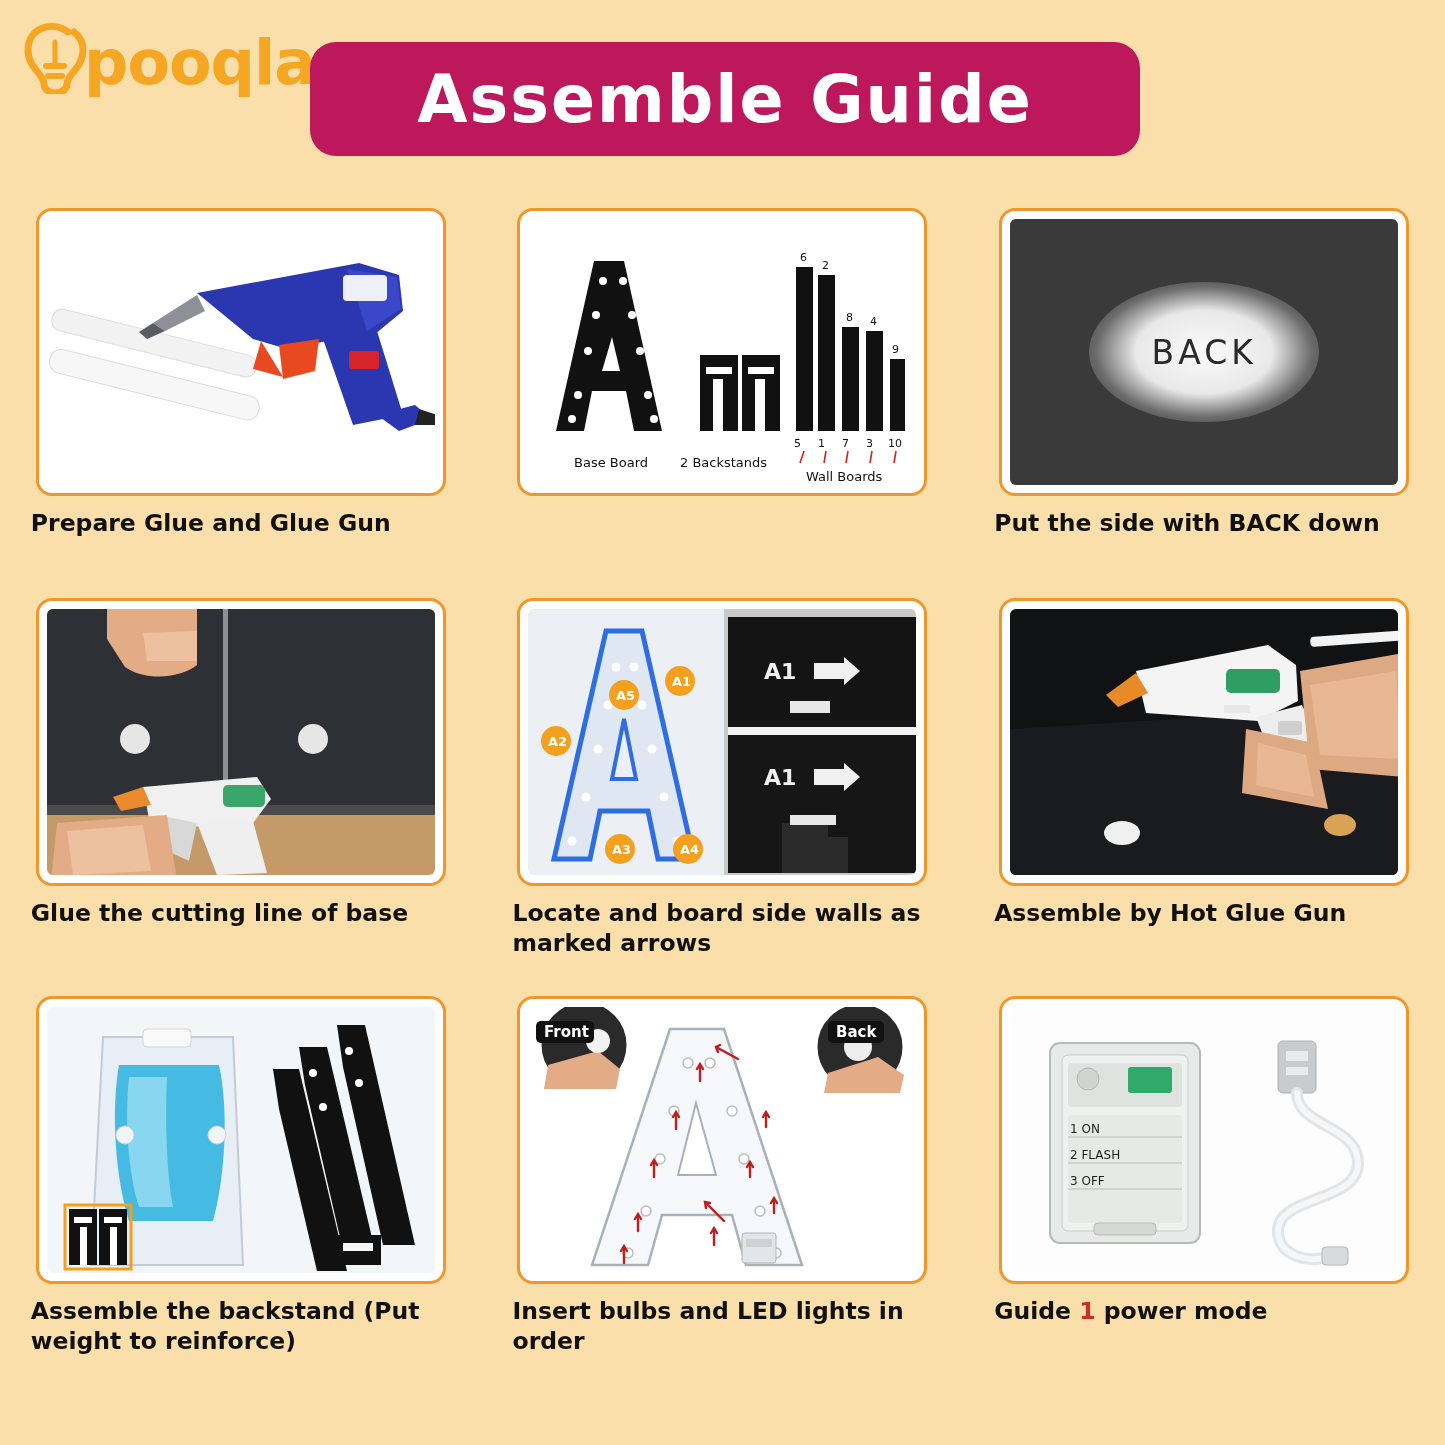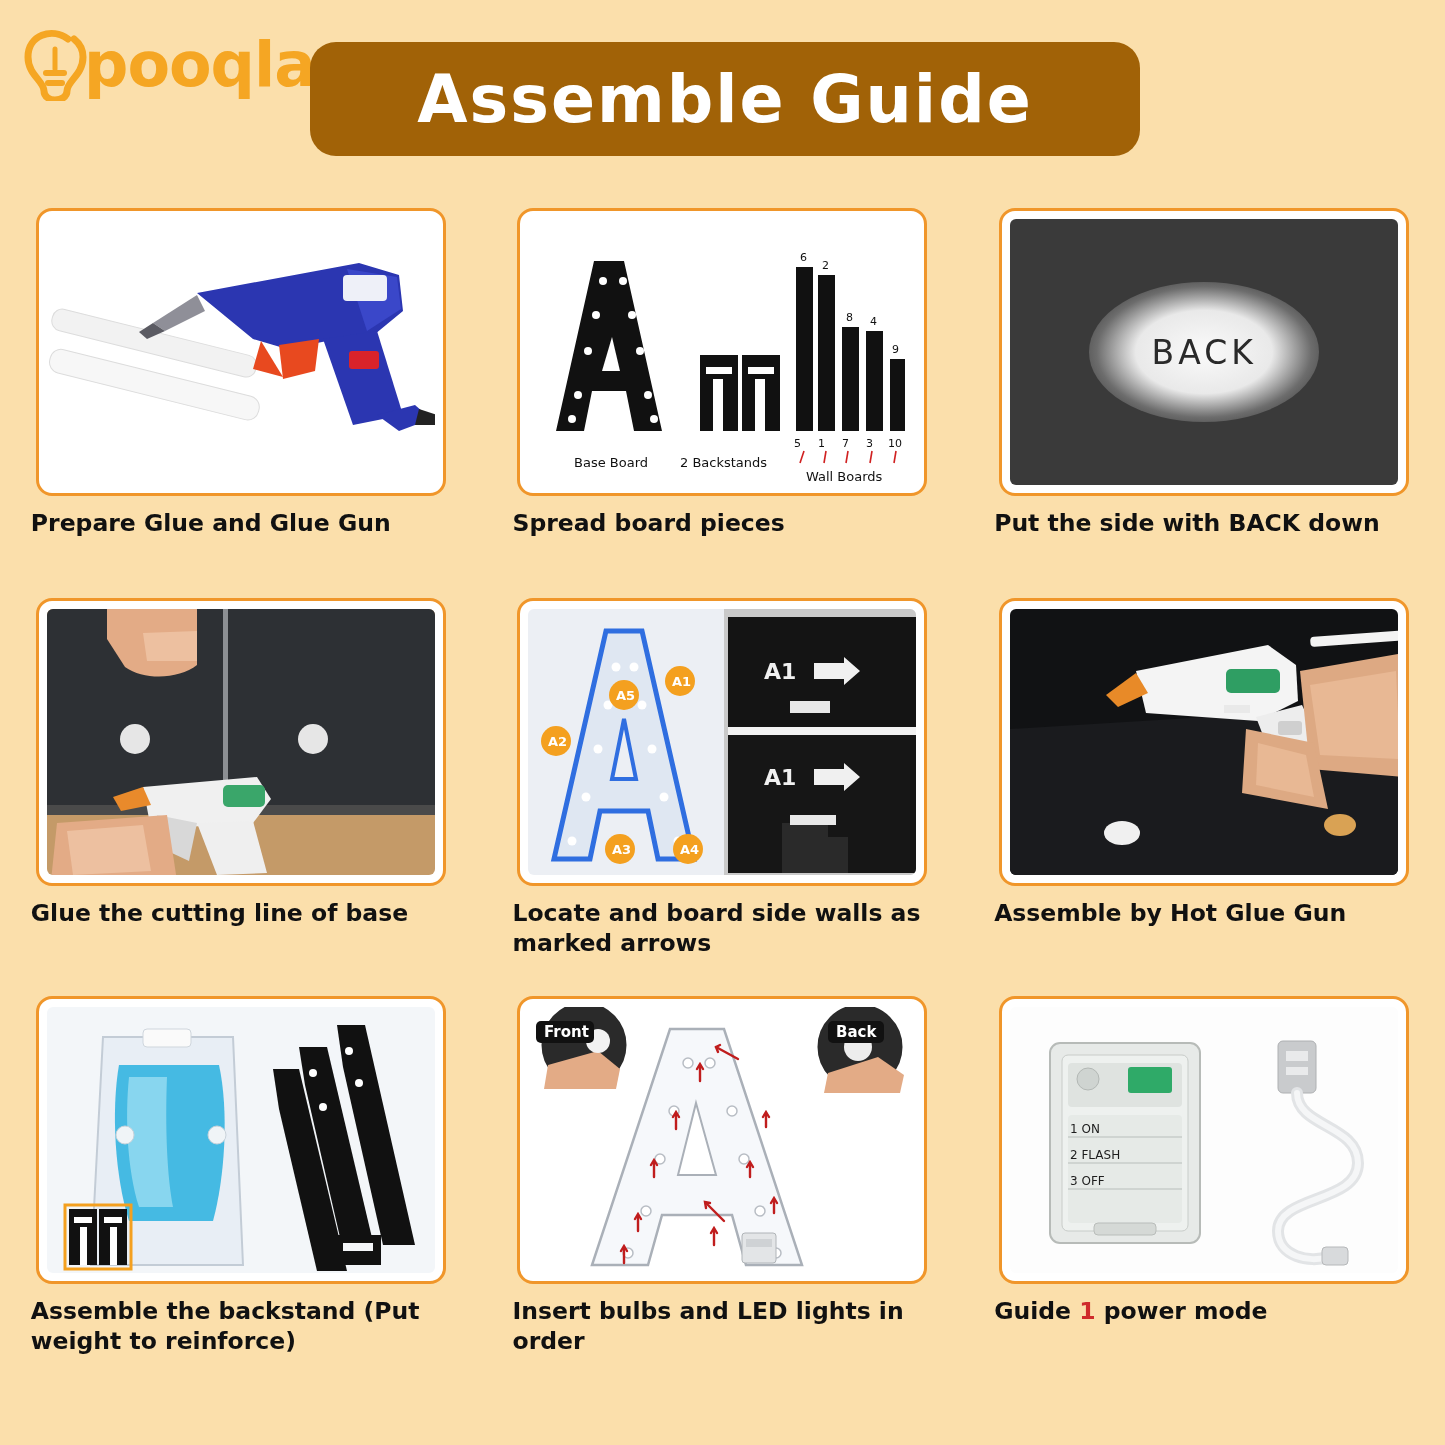--- a/index.html
+++ b/index.html
@@ -19,23 +19,23 @@
   .header {
     position: absolute;
     top: 0;
     left: 0;
     width: 1445px;
     height: 180px;
   }
   .logo {
     position: absolute;
     left: 22px;
-    top: 22px;
+    top: 8px;
     display: flex;
-    align-items: center;
+    align-items: flex-end;
     height: 86px;
   }
   .logo-mark {
     position: relative;
     width: 66px;
     height: 72px;
   }
   .logo-text {
     font-size: 62px;
     font-weight: bold;
@@ -44,21 +44,21 @@
     line-height: 62px;
     margin-left: -4px;
     font-family: "DejaVu Sans", sans-serif;
   }
   .title-pill {
     position: absolute;
     left: 310px;
     top: 42px;
     width: 830px;
     height: 114px;
-    background: #a16207;
+    background: #be185d;
     border-radius: 26px;
     display: flex;
     align-items: center;
     justify-content: center;
   }
   .title-pill span {
     font-size: 65px;
     font-weight: bold;
     color: #ffffff;
     letter-spacing: 2px;
@@ -259,21 +259,20 @@
               <path d="M342 244 L344 232"></path>
             <path d="M366 244 L368 232"></path>
           </g>
 
           <text x="46" y="248" font-size="13" fill="#111" font-family="DejaVu Sans">Base Board</text>
           <text x="152" y="248" font-size="13" fill="#111" font-family="DejaVu Sans">2 Backstands</text>
           <text x="278" y="262" font-size="13" fill="#111" font-family="DejaVu Sans">Wall Boards</text>
         </svg>
       </div>
     </div>
-    <div class="caption">Spread board pieces</div>
   </div>
 
   <div class="cell">
     <div class="frame">
       <div class="inner">
         <div class="c3-bg"></div>
         <div class="c3-glow"></div>
         <div class="c3-text">BACK</div>
       </div>
     </div>

